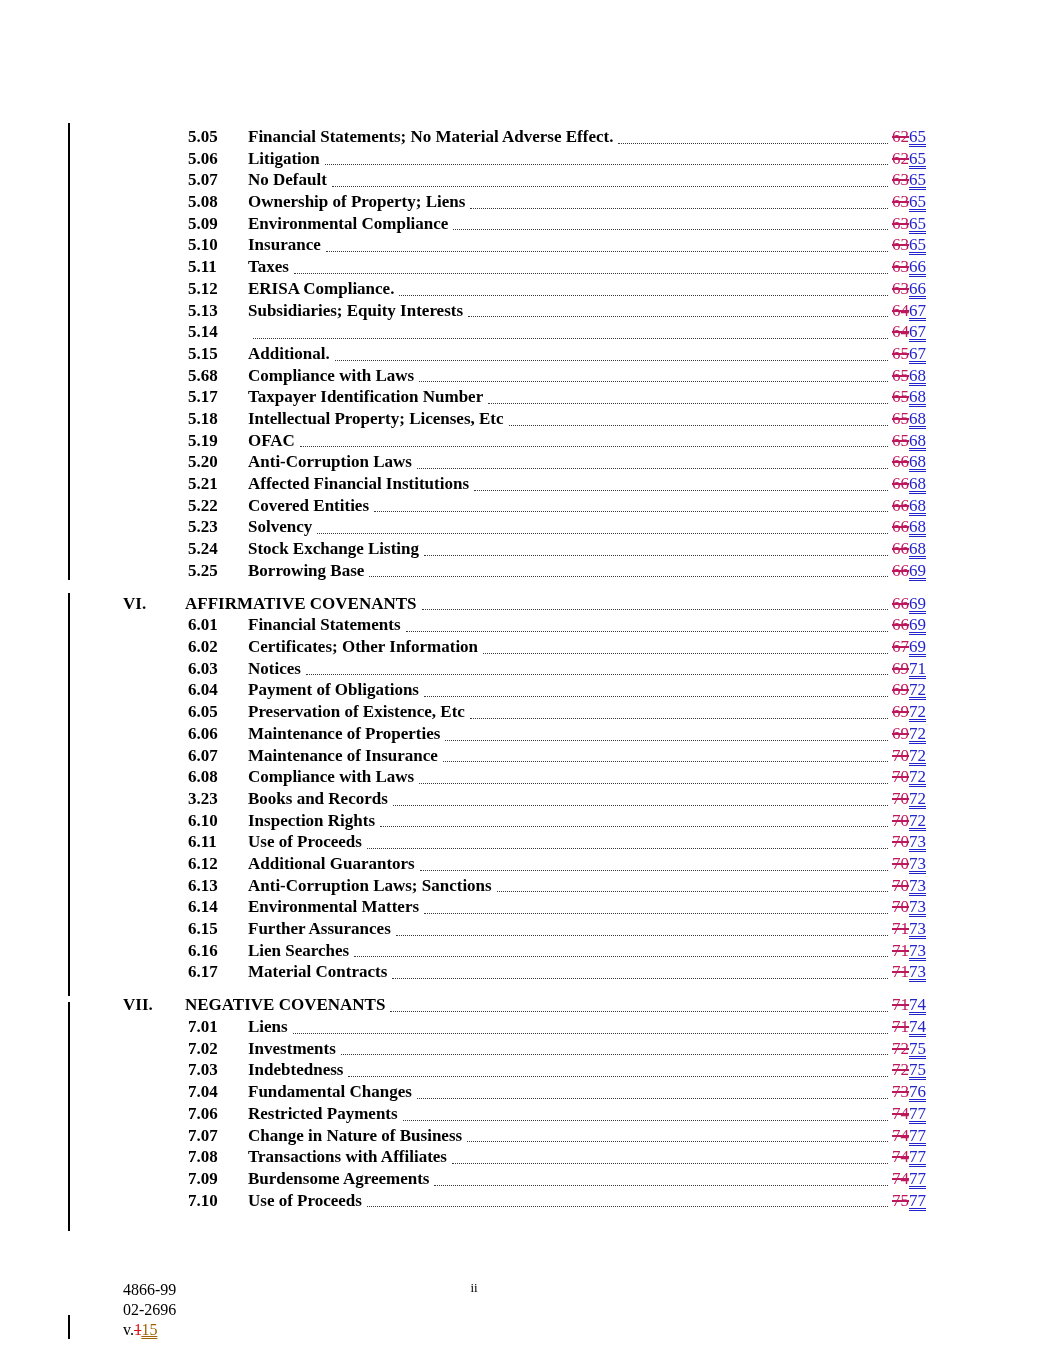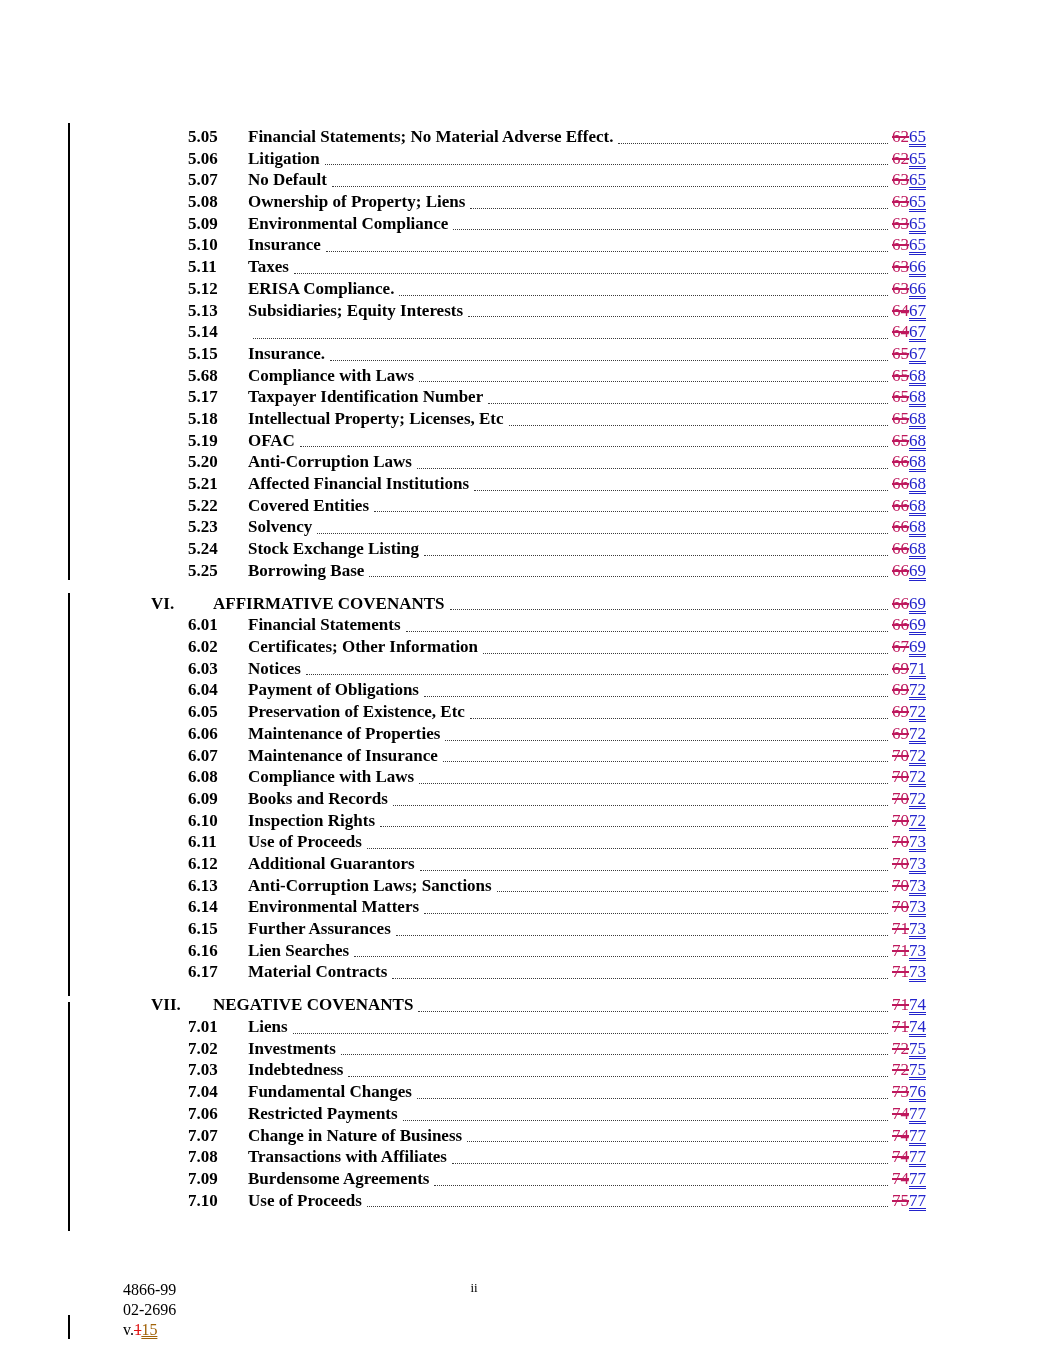--- a/index.html
+++ b/index.html
@@ -11,21 +11,21 @@
   #bar1{top:123px;height:457px;}
   #bar2{top:593px;height:403px;}
   #bar3{top:1002px;height:229px;}
   #bar4{top:1315px;height:24px;}
 
   .toc{position:absolute;left:123px;top:126px;width:803px;}
   .row{display:flex;align-items:baseline;height:21.7px;line-height:21.7px;font-size:17px;white-space:nowrap;}
   .row.part{margin-top:11.3px;}
   .row.item .indent{width:65px;flex:none;}
   .row .num{width:60px;flex:none;font-weight:bold;}
-  .row.part .num{width:62px;margin-left:28px;}
+  .row.part .num{width:62px;}
   .row .title{font-weight:bold;flex:none;}
   .leader{flex:1;min-width:10px;border-bottom:1.7px dotted #3a3a3a;align-self:flex-end;margin:0 4px 4px 5px;}
   .pg{flex:none;}
   .pg .old{color:#be185d;text-decoration:line-through;text-decoration-thickness:1.5px;}
   .pg .new{color:#2323cc;text-decoration-line:underline;text-decoration-style:double;text-decoration-thickness:1px;text-underline-offset:2px;}
 
   .footer-left{position:absolute;left:123px;top:1280px;font-size:16px;line-height:20px;}
   .footer-left .ver .old{color:#e01414;text-decoration:line-through;}
   .footer-left .ver .new{color:#a16207;text-decoration-line:underline;text-decoration-style:double;text-decoration-thickness:1px;}
   .page-num{position:absolute;left:0;top:1280px;width:948px;text-align:center;font-size:13px;}
@@ -104,21 +104,21 @@
     </div>
     <div class="row item">
       <span class="indent"></span>
       <span class="num">5.14</span>
       <span class="leader"></span>
       <span class="pg"><span class="old">64</span><span class="new">67</span></span>
     </div>
     <div class="row item">
       <span class="indent"></span>
       <span class="num">5.15</span>
-      <span class="title">Insurance.</span>
+      <span class="title">Additional.</span>
       <span class="leader"></span>
       <span class="pg"><span class="old">65</span><span class="new">67</span></span>
     </div>
     <div class="row item">
       <span class="indent"></span>
       <span class="num">5.68</span>
       <span class="title">Compliance with Laws</span>
       <span class="leader"></span>
       <span class="pg"><span class="old">65</span><span class="new">68</span></span>
     </div>
@@ -242,21 +242,21 @@
     </div>
     <div class="row item">
       <span class="indent"></span>
       <span class="num">6.08</span>
       <span class="title">Compliance with Laws</span>
       <span class="leader"></span>
       <span class="pg"><span class="old">70</span><span class="new">72</span></span>
     </div>
     <div class="row item">
       <span class="indent"></span>
-      <span class="num">6.09</span>
+      <span class="num">3.23</span>
       <span class="title">Books and Records</span>
       <span class="leader"></span>
       <span class="pg"><span class="old">70</span><span class="new">72</span></span>
     </div>
     <div class="row item">
       <span class="indent"></span>
       <span class="num">6.10</span>
       <span class="title">Inspection Rights</span>
       <span class="leader"></span>
       <span class="pg"><span class="old">70</span><span class="new">72</span></span>

